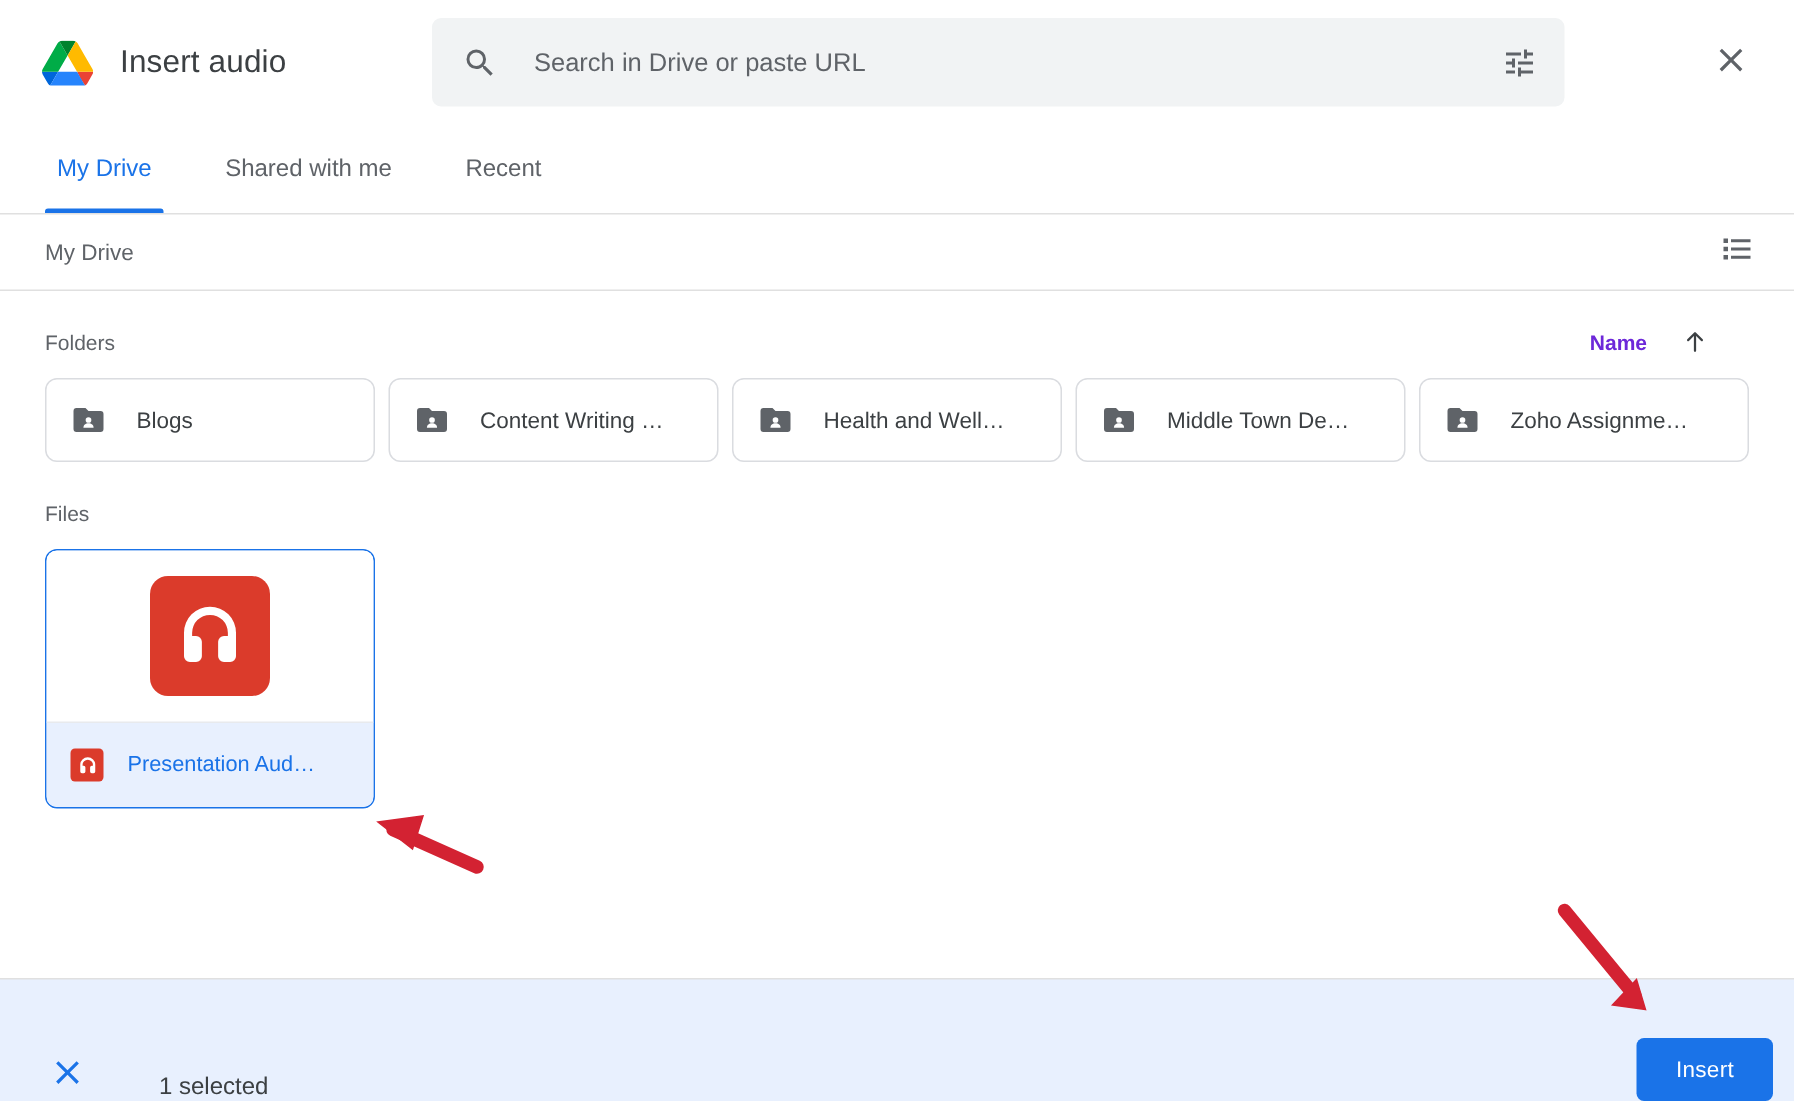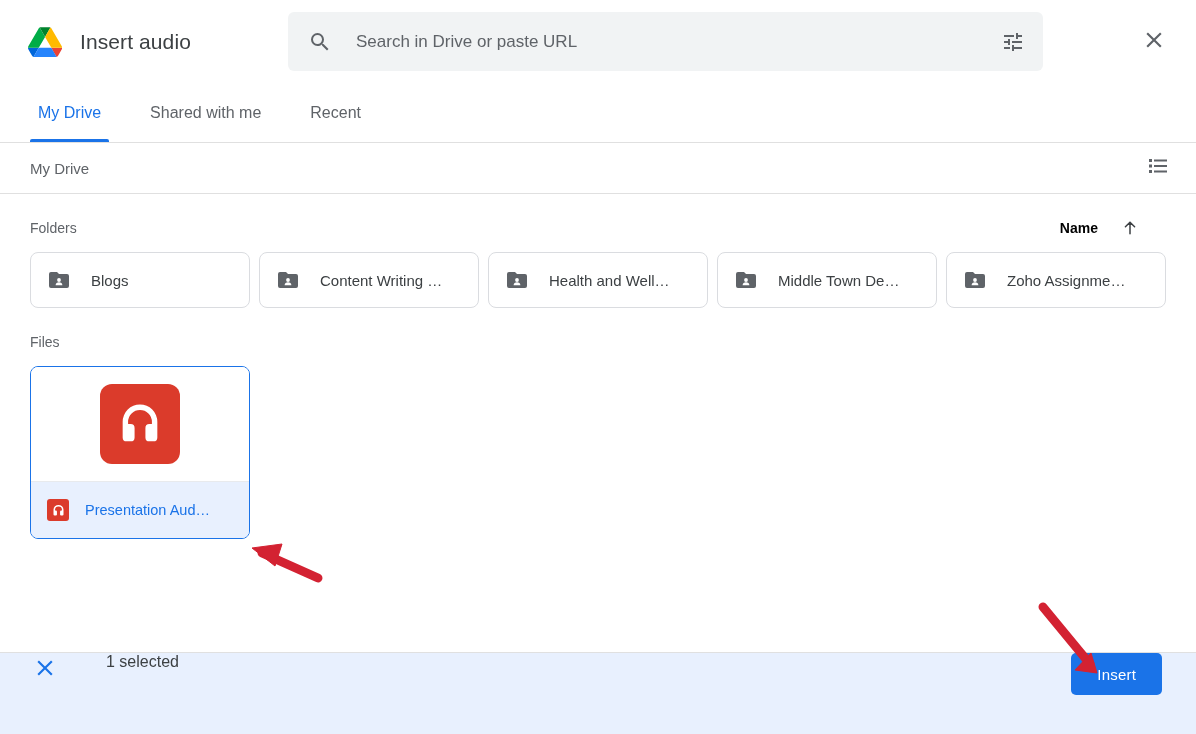--- a/index.html
+++ b/index.html
@@ -126,21 +126,21 @@
     text-align: right;
   }
   .section-label { font-size: 14px; color: #5f6368; }
   .section-head .spacer { flex: 1 1 auto; }
   .sort-ctl {
     display: flex; align-items: center;
     gap: 22px;
     cursor: pointer;
     padding-right: 26px;
   }
-  .sort-name { font-size: 14px; font-weight: 700; color: #000000; }
+  .sort-name { font-size: 14px; font-weight: 700; color: #6d28d9; }
   .sort-arrow { color: #3c4043; display: flex; }
 
   .folders-row {
     display: flex;
     gap: 9px;
     border-radius: 21px;
   }
   .folder-card {
     width: 220px; height: 56px;
     border: 1px solid #dadce0;
@@ -205,22 +205,22 @@
     white-space: nowrap;
     overflow: hidden;
   }
 
   
   .footer {
     height: 82px;
     flex: 0 0 82px;
     background: #e8f0fe;
     display: flex;
-    align-items: flex-start;
-    padding: 0 34px 0 28px;
+    align-items: flex-end;
+    padding: 0 14px 0 28px;
     border-top: 1px solid #e0e0e0;
   }
   .footer-close {
     width: 34px; height: 34px;
     display: flex; align-items: center; justify-content: center;
     cursor: pointer;
     color: #1a73e8;
   }
   .selected-text {
     margin-left: 44px;

